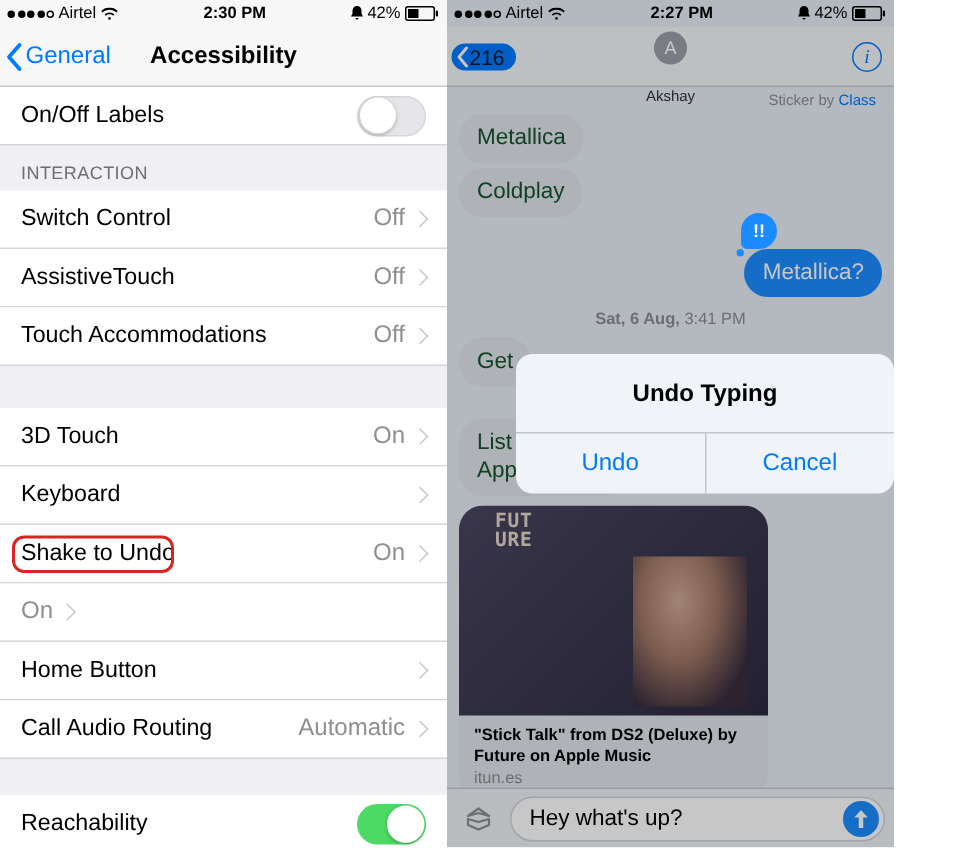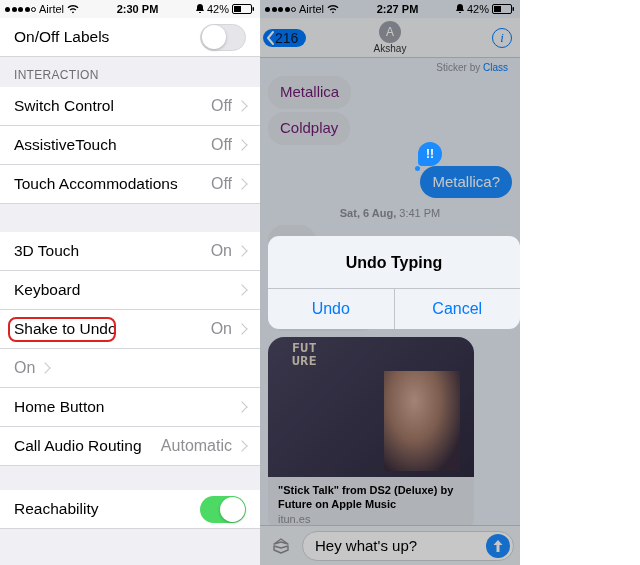--- a/index.html
+++ b/index.html
@@ -1,17 +1,17 @@
 <!DOCTYPE html>
 <html><head>
 <meta charset="utf-8">
 <style>
 *{margin:0;padding:0;box-sizing:border-box;-webkit-font-smoothing:antialiased}
 body{font-family:-apple-system,"Helvetica Neue",Arial,sans-serif;background:#fff;width:640px;height:565px;overflow:hidden;position:relative}
-.wrap{display:flex;width:520px;height:565px}
+.wrap{display:flex;width:596px;height:565px}
 .phone{width:320px;height:565px;position:relative;overflow:hidden}
 .phone.left{background:#efeff4}
 .phone.right{background:#e6edf4}
 
 
 .sbar{height:18px;display:flex;align-items:center;justify-content:space-between;padding:0 5px;font-size:11px;font-weight:500;background:#f7f7f8}
 .phone.right .sbar{background:#e6edf4}
 .sbar .l,.sbar .r{display:flex;align-items:center;gap:3px}
 .sbar .dots{display:flex;gap:1.5px}
 .sbar .dot{width:5px;height:5px;border-radius:50%;background:#000}
@@ -23,40 +23,40 @@
 .nav{height:40px;background:#f7f7f8;border-bottom:1px solid #c7c7cb;display:flex;align-items:center;position:relative}
 .phone.right .nav{background:#f3f5f8;border-bottom:1px solid #c3c9d0}
 .nav .back{display:flex;align-items:center;color:#007aff;font-size:16px;padding-left:3px}
 .nav .back svg{margin-right:2px}
 .nav .title{position:absolute;left:0;right:0;text-align:center;font-size:16px;font-weight:600;pointer-events:none}
 .nav .badge{background:#007aff;color:#0f172a;border-radius:12px;padding:1px 8px 1px 2px;font-size:14px;display:flex;align-items:center;margin-left:3px}
 .nav .badge svg{margin-right:0}
 .nav .info{position:absolute;right:8px;width:20px;height:20px;border:1.5px solid #007aff;border-radius:50%;color:#007aff;font-family:Georgia,serif;font-size:13px;display:flex;align-items:center;justify-content:center;font-style:italic}
 .nav .contact{position:absolute;left:0;right:0;top:3px;display:flex;flex-direction:column;align-items:center;pointer-events:none}
 .nav .contact .av{width:22px;height:22px;border-radius:50%;background:#9ba1a8;color:#fff;display:flex;align-items:center;justify-content:center;font-size:12px;font-weight:500}
-.nav .contact .nm{font-size:10px;color:#333;margin-top:0}
+.nav .contact .nm{font-size:10px;color:#333;margin-top:16px}
 .row{height:39px;display:flex;align-items:center;padding:0 14px;border-bottom:0.5px solid #d6d6da;font-size:15.5px;color:#000;background:#fff;position:relative}
 .row .lbl{flex:1}
 .row .val{color:#8e8e93;font-size:16px;margin-right:6px}
 .hdr{height:30px;display:flex;align-items:flex-end;padding:0 14px 5px;font-size:12px;color:#6d6d72;background:#efeff4;text-transform:uppercase;letter-spacing:0.3px}
 .gap{height:28px;background:#efeff4}
 .toggle{width:46px;height:27px;border-radius:14px;background:#e5e5ea;position:relative}
 .toggle.on{background:#4cd964}
 .toggle .knob{width:25px;height:25px;border-radius:50%;background:#fff;position:absolute;top:1px;right:1px;box-shadow:0 1px 3px rgba(0,0,0,0.25)}
 .toggle.off .knob{left:1px;right:auto}
 .toggle.off{border:1px solid #d6d6da}
 .toggle.off .knob{width:24px;height:24px;top:0.5px;left:0.5px}
 .ring{position:absolute;border:2.5px solid #d22;border-radius:8px;pointer-events:none}
 
 
 .msgs{padding:4px 8px 0;height:467px;overflow:hidden;position:relative}
 .sticker{text-align:right;font-size:10px;color:#8e8e93;padding-right:4px;margin-bottom:3px}
 .sticker .lnk{color:#007aff}
 .bub{border-radius:16px;padding:7px 12px;font-size:15px;margin-bottom:3px;display:inline-block;max-width:230px;line-height:1.25}
-.bub.in{background:#e1e4e9;color:#701a75}
+.bub.in{background:#e1e4e9;color:#14532d}
 .bub.out{background:#1b8cff;color:#fff;float:right;clear:both}
 .clr{clear:both}
 .ts{text-align:center;font-size:11px;color:#8e8e93;margin:6px 0}
 .ts b{font-weight:600;color:#8e8e93}
 .react{width:24px;height:24px;border-radius:50% 50% 50% 4px;background:#1b8cff;color:#fff;display:flex;align-items:center;justify-content:center;font-size:12px;font-weight:800;position:relative;float:right;margin-top:-6px;margin-right:70px;z-index:2}
 .react:after{content:"";width:5px;height:5px;border-radius:50%;background:#1b8cff;position:absolute;bottom:-5px;left:-3px}
 
 .card{background:#e1e4e9;border-radius:16px;width:206px;overflow:hidden;margin-top:3px}
 .card .img{height:140px;background:linear-gradient(135deg,#4a4560 0%,#2e2a40 100%);position:relative}
 .card .img .fut{position:absolute;top:4px;left:24px;color:#e3d9c8;font-family:monospace;font-size:13px;font-weight:700;line-height:1;letter-spacing:0.5px}
@@ -109,20 +109,29 @@
           </svg>
       <span>42%</span>
       <svg width="23" height="10" viewBox="0 0 23 10">
             <rect x="0.5" y="0.5" width="19" height="9" rx="1.5" fill="none" stroke="#000"></rect>
             <rect x="2" y="2" width="7" height="6" fill="#000"></rect>
             <rect x="20.5" y="3" width="1.5" height="4" rx="0.7" fill="#000"></rect>
           </svg>
     </div>
   </div>
 
+  <div class="nav">
+    <div class="back">
+      <svg width="12" height="20" viewBox="0 0 12 20">
+            <path d="M10 2L3 10l7 8" fill="none" stroke="#007aff" stroke-width="2.5" stroke-linecap="round" stroke-linejoin="round"></path>
+          </svg>
+      <span>General</span>
+    </div>
+    <div class="title">Accessibility</div>
+  </div>
 
   <div class="row">
     <span class="lbl">On/Off Labels</span>
     <div class="toggle off">
           <div class="knob"></div>
         </div>
   </div>
   <div class="hdr">INTERACTION</div>
 
   <div class="row">

